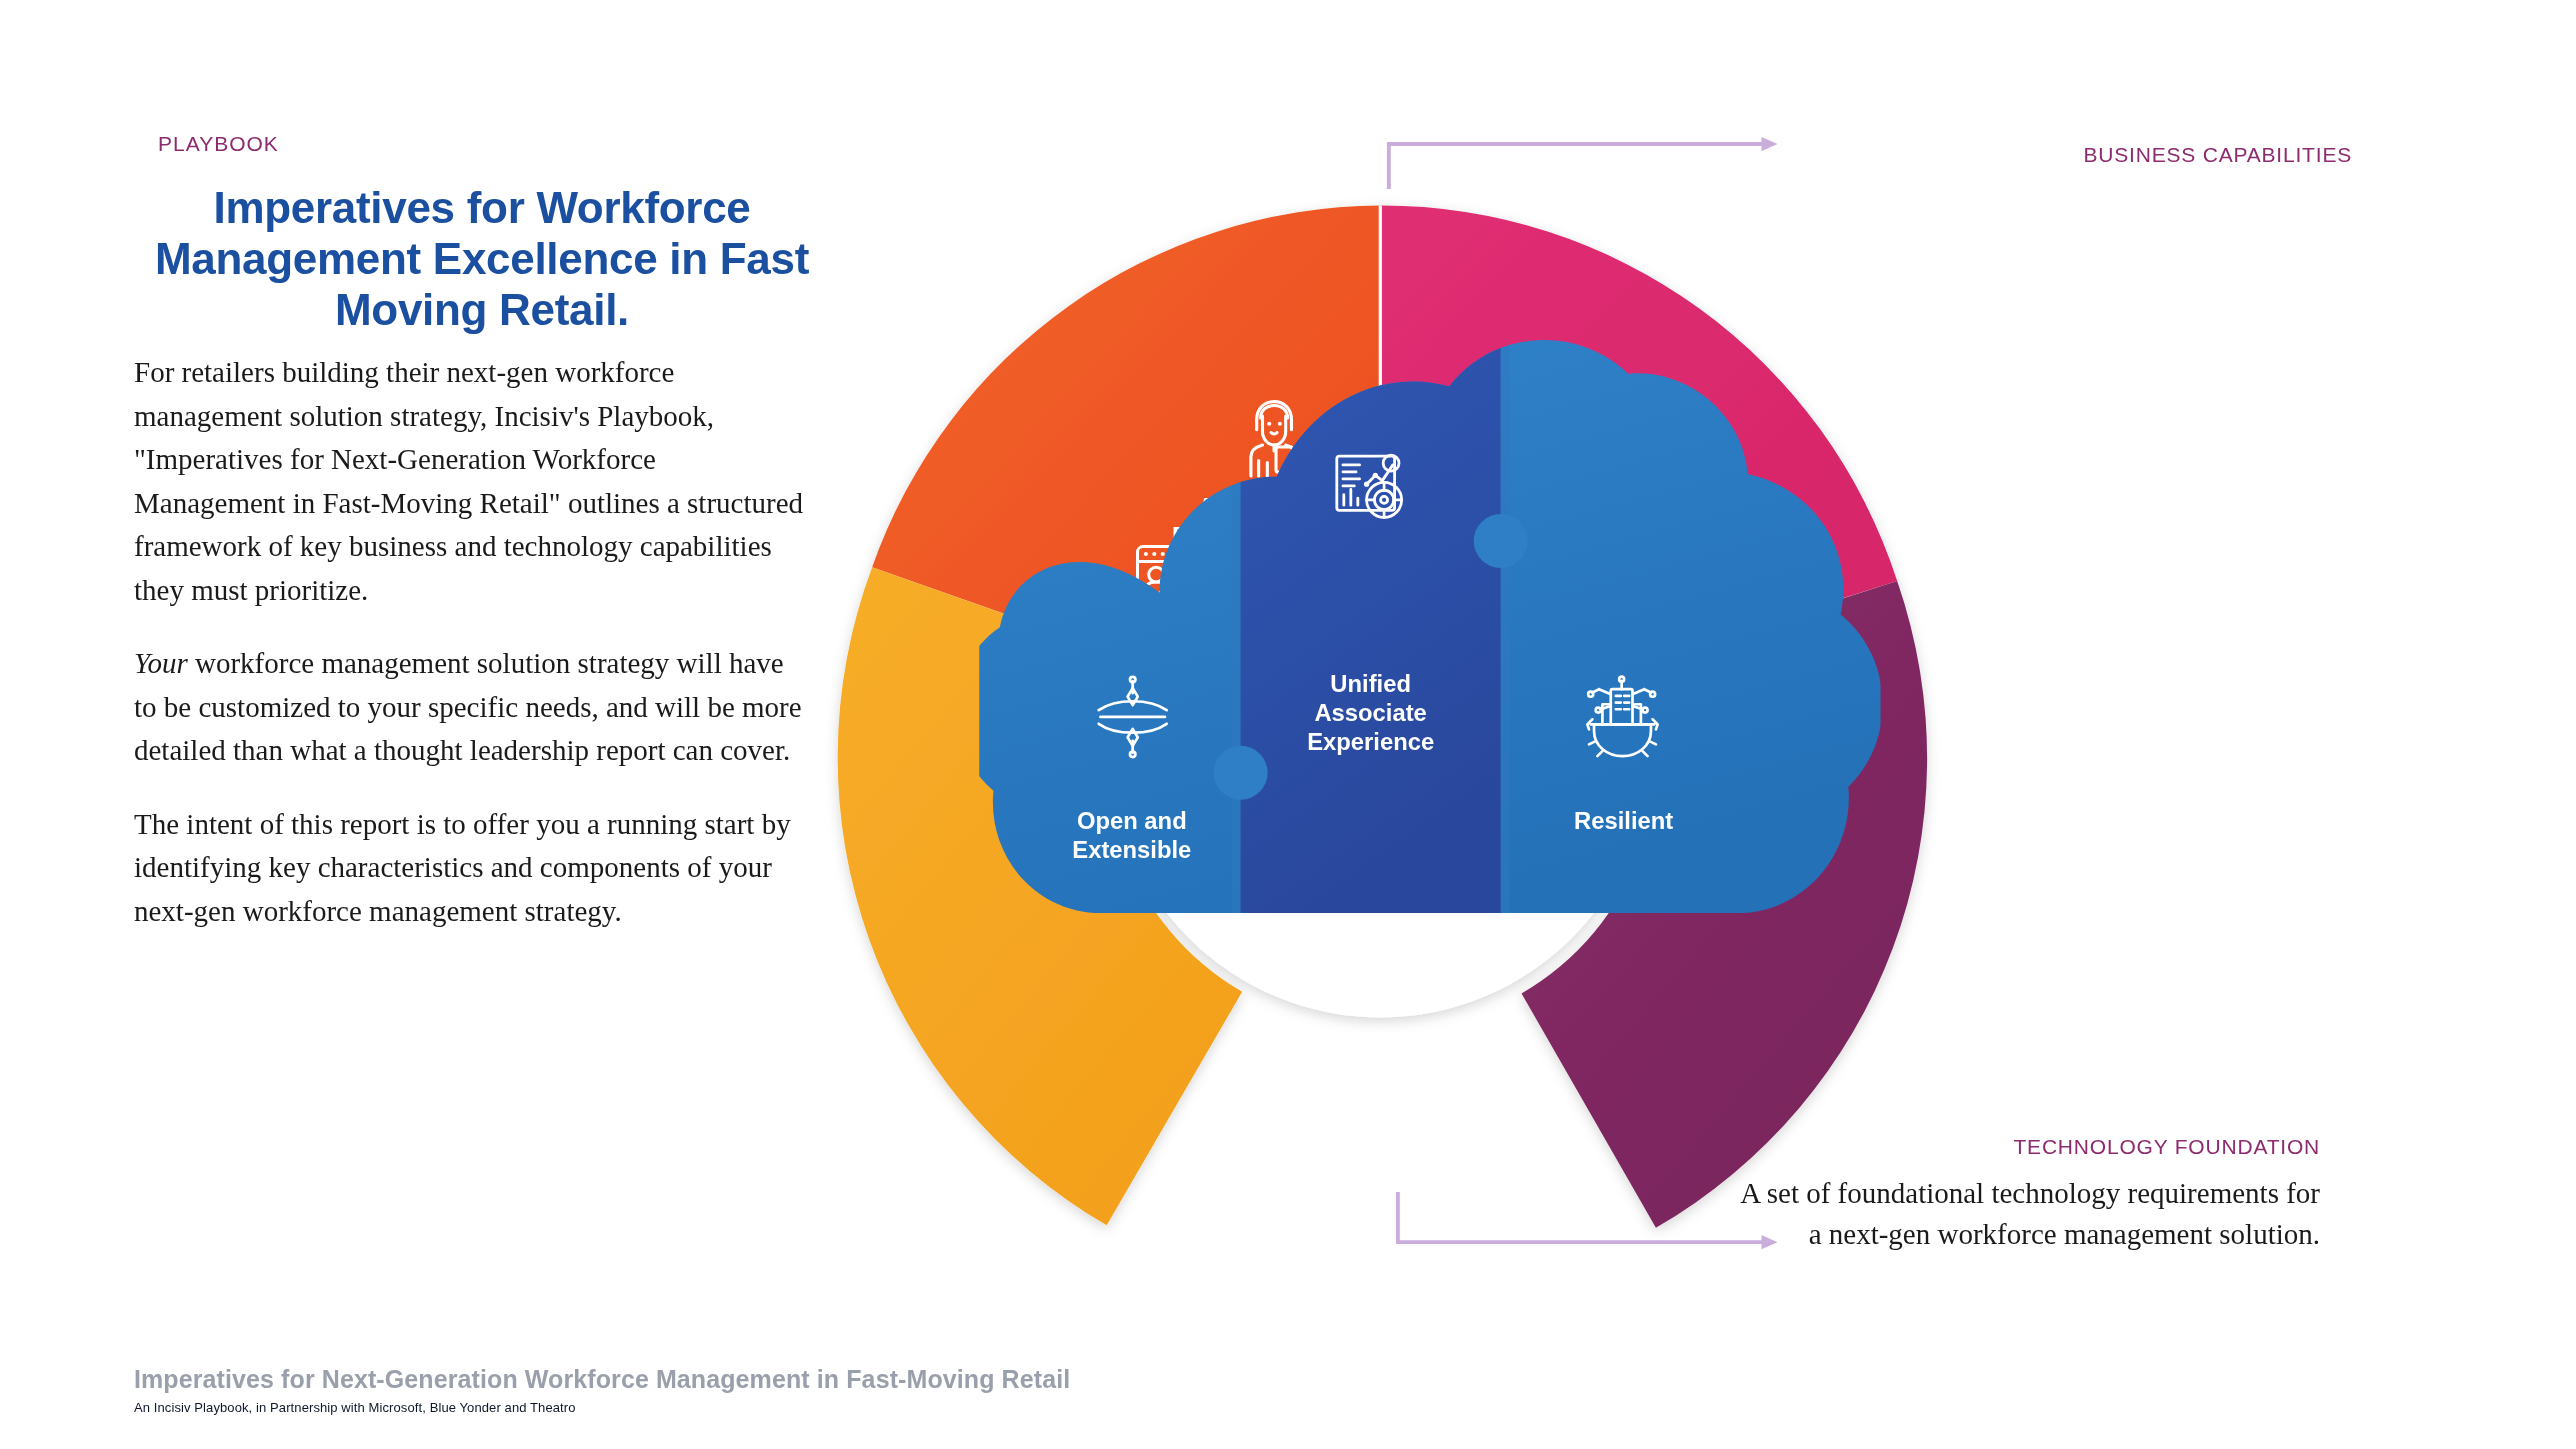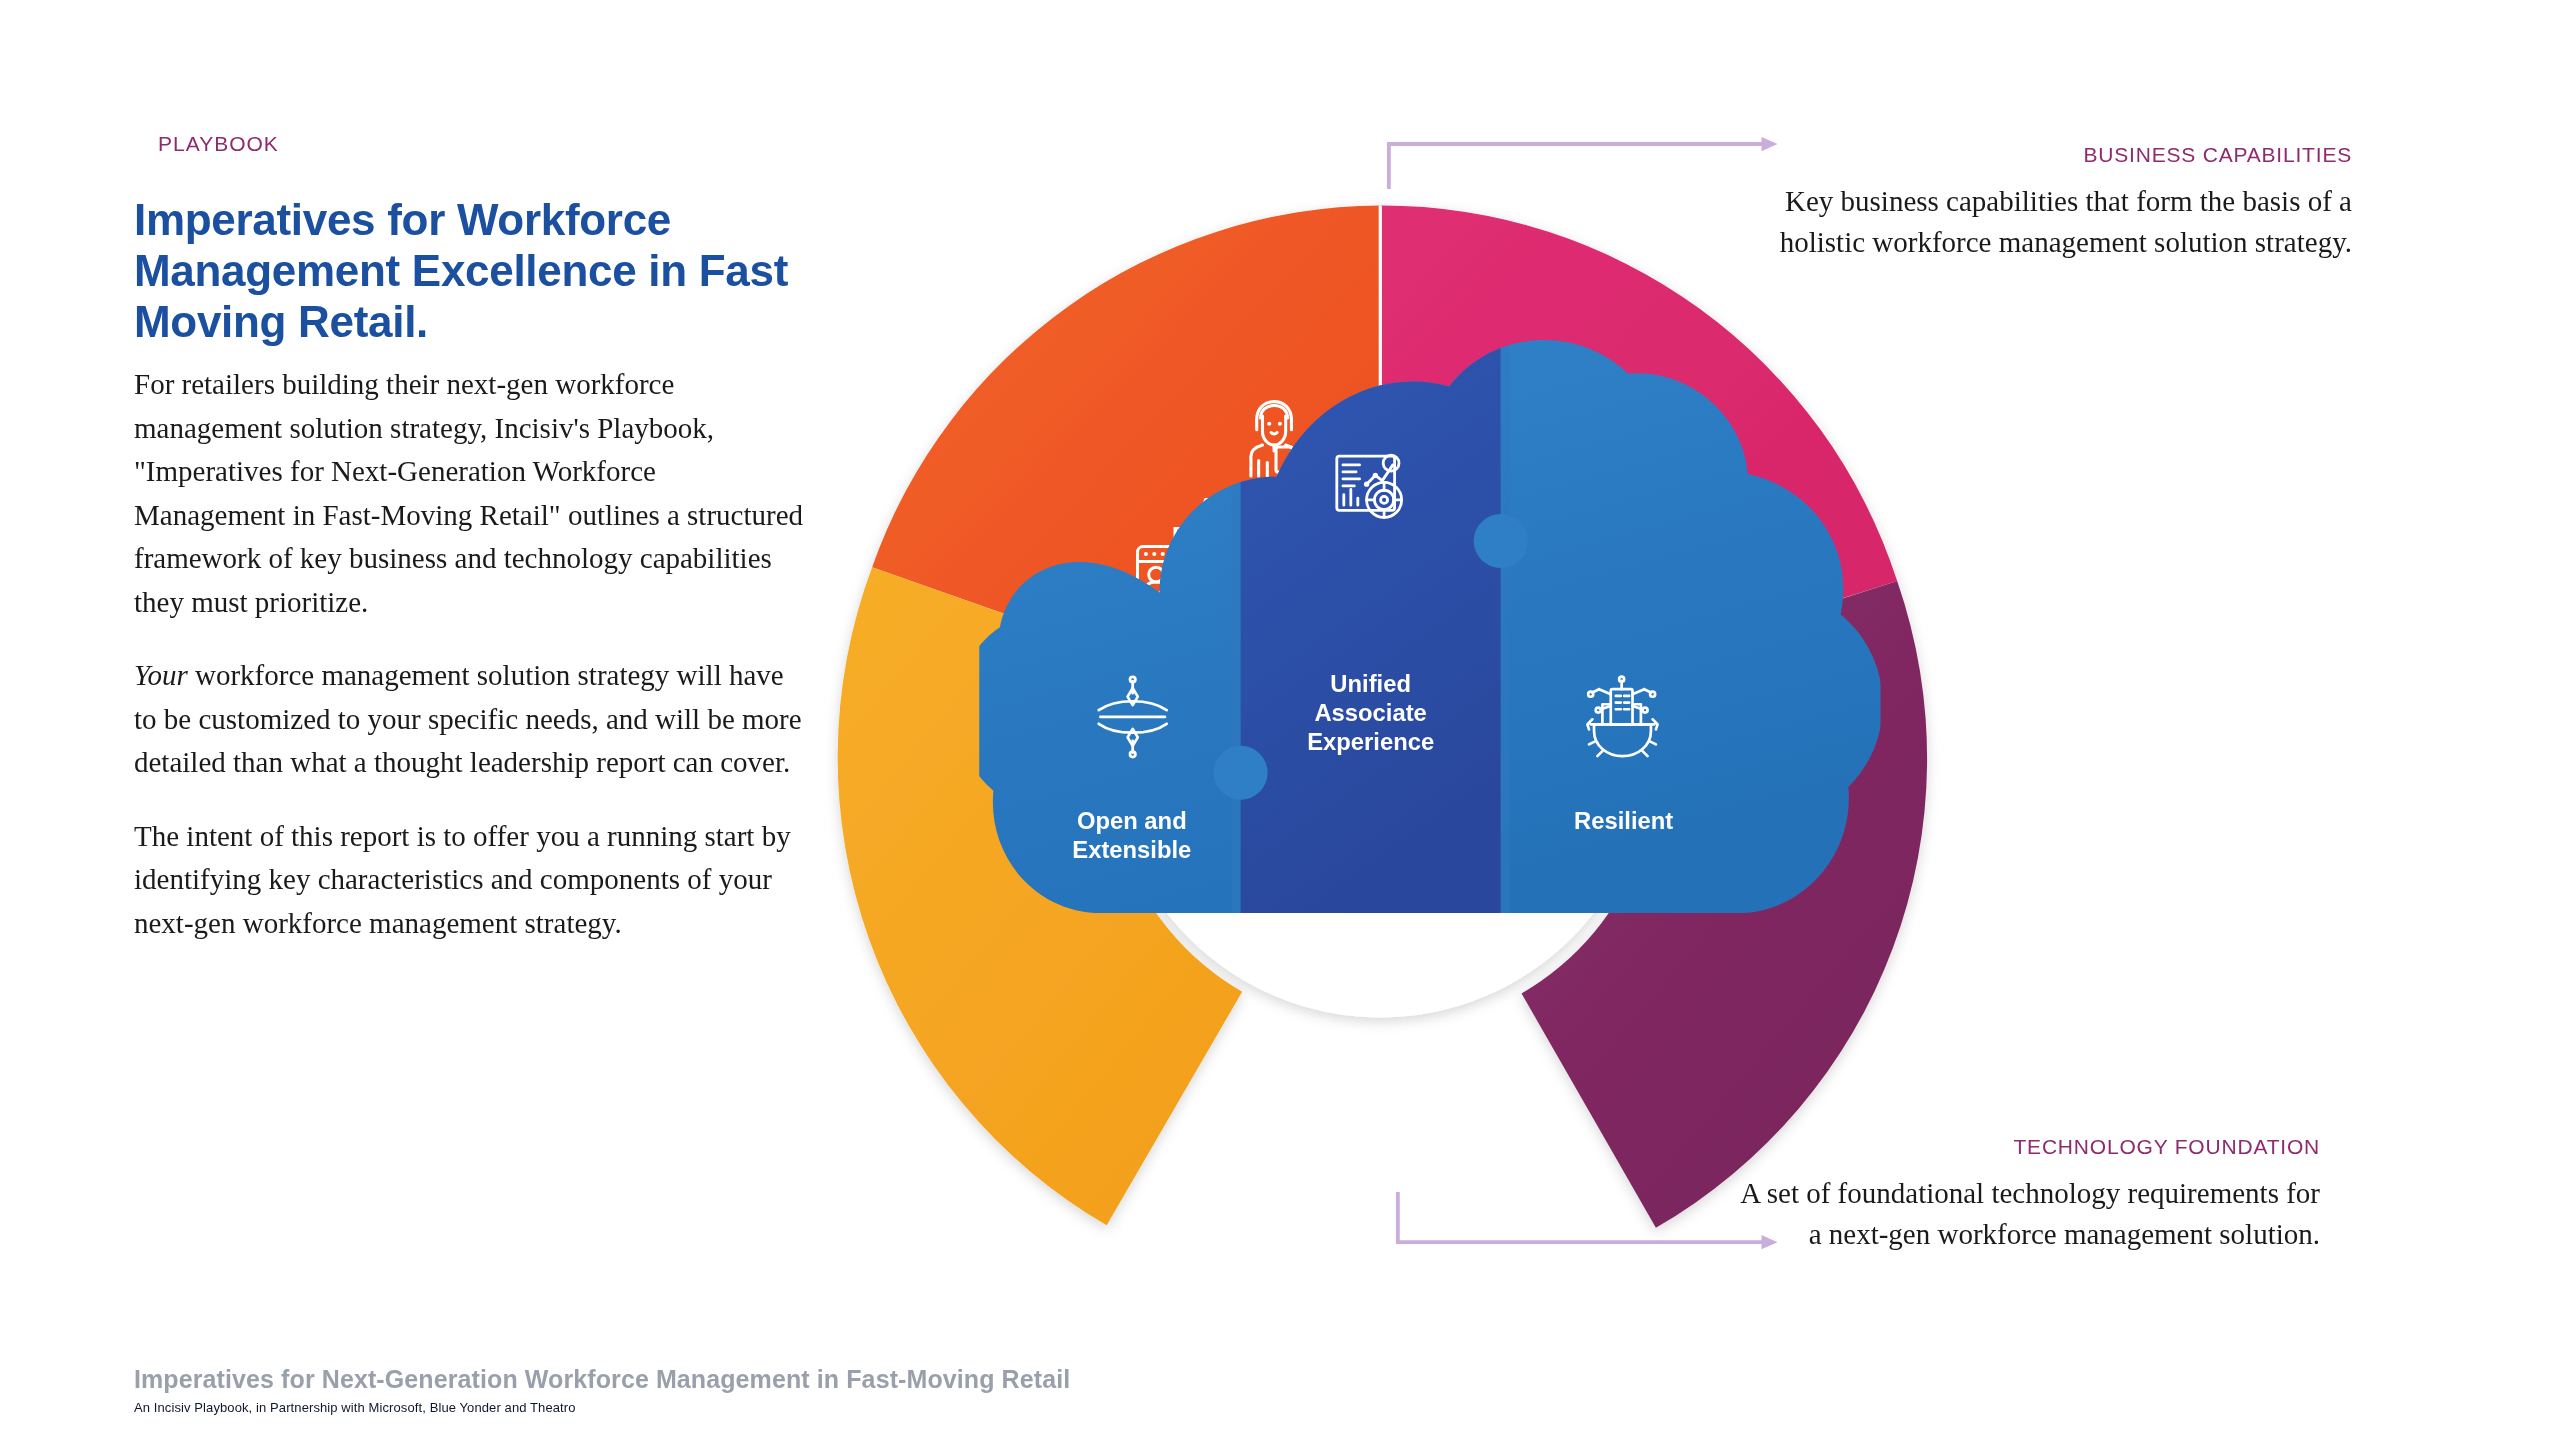--- a/index.html
+++ b/index.html
@@ -10,25 +10,26 @@
 
   
   .left-col { position:absolute; left:134px; top:132px; width:708px; }
 
   .eyebrow {
     font-family:"Liberation Sans", sans-serif;
     font-size:21px; letter-spacing:1px; font-weight:400;
     color:#8E2A6E; text-transform:uppercase;margin-left:24px;
   }
   .headline {
-    margin-top:38px;
+    margin-top:26px;
     font-family:"Liberation Sans", sans-serif;
     font-weight:700; font-size:44px; line-height:1.16;
     color:#1B4FA0; letter-spacing:-0.3px;
     width:696px;
+    text-align:center;
   }
   .body-copy {
     margin-top:16px;
     font-family:"Liberation Serif", serif;
     font-size:29px; line-height:1.50; color:#1a1a1a;
     width:673px;
   }
   .body-copy p { margin-bottom:30px; }
   .body-copy p:last-child { margin-bottom:0; }
   .body-copy em { font-style:italic; }
@@ -96,21 +97,20 @@
     <h1 class="headline">Imperatives for Workforce Management Excellence in Fast Moving Retail.</h1>
     <div class="body-copy">
       <p>For retailers building their next-gen workforce management solution strategy, Incisiv's Playbook, "Imperatives for Next-Generation Workforce Management in Fast-Moving Retail" outlines a structured framework of key business and technology capabilities they must prioritize.</p>
       <p><em>Your</em><span id="p2rest"> workforce management solution strategy will have to be customized to your specific needs, and will be more detailed than what a thought leadership report can cover.</span></p>
       <p>The intent of this report is to offer you a running start by identifying key characteristics and components of your next-gen workforce management strategy.</p>
     </div>
   </div>
 
   <div class="callout callout-top">
     <div class="callout-label">BUSINESS CAPABILITIES</div>
-    <div class="callout-text">Key business capabilities that form the basis of a holistic workforce management solution strategy.</div>
   </div>
 
   <div class="callout callout-bottom">
     <div class="callout-label">TECHNOLOGY FOUNDATION</div>
     <div class="callout-text">A set of foundational technology requirements for a next-gen workforce management solution.</div>
   </div>
 
   <div class="conn" style="left:1385px; top:135px;">
     <svg width="399" height="58" viewBox="0 0 620 90">
       <path d="M6 84 L6 14 L586 14" fill="none" stroke="#C9AEDC" stroke-width="6"></path>

